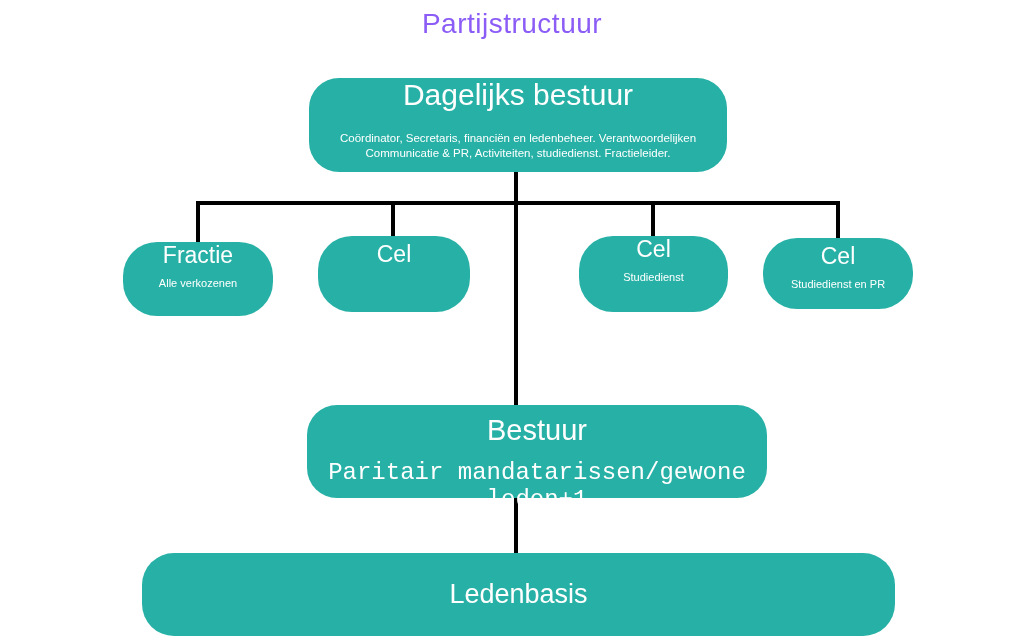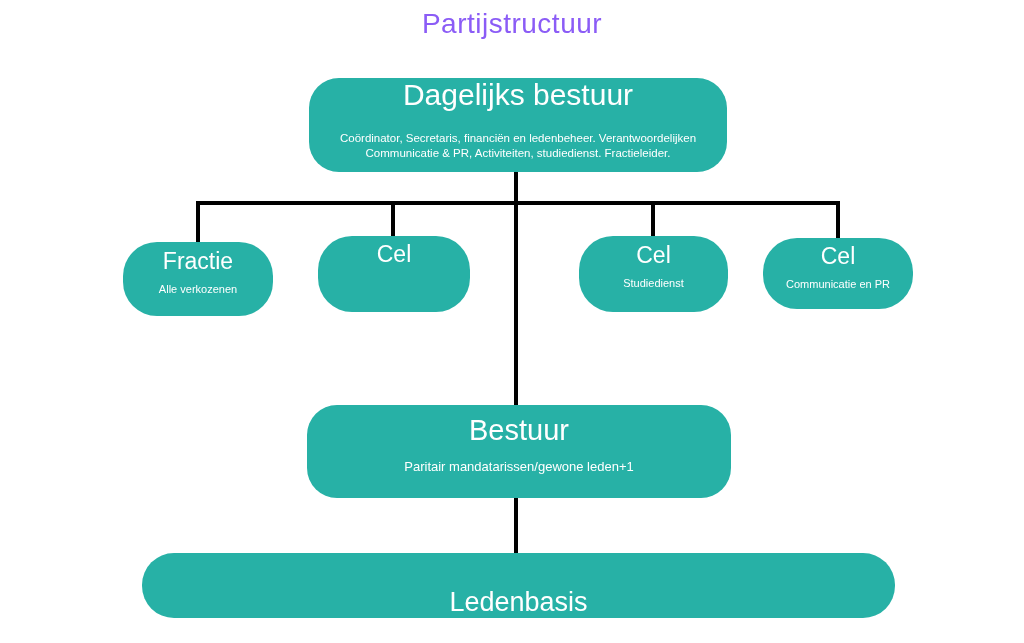--- a/index.html
+++ b/index.html
@@ -46,48 +46,48 @@
     border-radius: 30px;
   }
   .node-dagelijks .title { font-size: 30px; line-height: 1.15; }
   .node-dagelijks .subtitle {
     font-size: 11.5px; line-height: 1.32;
     padding: 0 6px; margin-top: 18px;
     box-sizing: border-box;
   }
 
   
-  .node-small { border-radius: 34px; padding-top: 6px; }
+  .node-small { border-radius: 34px; }
   .node-small .title { font-size: 23px; line-height: 1.2; }
   .node-small .subtitle {
     font-size: 11px; line-height: 1.45;
     margin-top: 6px; padding: 0 16px;
     box-sizing: border-box;
   }
   .node-fractie { left: 123px; top: 242px; width: 150px; height: 74px; }
   .node-cel-studiedienst { left: 318px; top: 236px; width: 152px; height: 76px; padding-top: 5px; }
   .node-cel-activiteiten { left: 579px; top: 236px; width: 149px; height: 76px; }
   .node-cel-communicatie { left: 763px; top: 238px; width: 150px; height: 71px; padding-top: 5px; }
 
   
   .node-bestuur {
     left: 307px; top: 405px;
-    width: 424px; height: 93px;
+    width: 460px; height: 93px;
     border-radius: 30px;
     padding-top: 9px;
   }
   .node-bestuur .title { font-size: 29px; line-height: 1.15; }
-  .node-bestuur .subtitle { font-size: 13px; margin-top: 12px; }
+  .node-bestuur .subtitle { font-size: 24px; margin-top: 12px; font-family: Liberation Mono, monospace; }
 
   
   .node-ledenbasis {
     left: 142px; top: 553px;
-    width: 753px; height: 65px;
+    width: 753px; height: 83px;
     border-radius: 32px;
-    justify-content: flex-end;
+    justify-content: center;
   }
   .node-ledenbasis .title { font-size: 27px; }
 
   
   .connector {
     position: absolute;
     background: #000000;
   }
   .c-stem-top      { left: 514px; top: 172px; width: 4px; height: 234px; }
   .c-horizontal    { left: 196px; top: 201px; width: 644px; height: 4px; }
@@ -126,21 +126,21 @@
     <div class="title">Cel</div>
   </div>
 
   <div class="node node-small node-cel-activiteiten">
     <div class="title">Cel</div>
     <div class="subtitle">Studiedienst</div>
   </div>
 
   <div class="node node-small node-cel-communicatie">
     <div class="title">Cel</div>
-    <div class="subtitle">Communicatie en PR</div>
+    <div class="subtitle">Studiedienst en PR</div>
   </div>
 
   <div class="node node-bestuur">
     <div class="title">Bestuur</div>
     <div class="subtitle">Paritair mandatarissen/gewone leden+1</div>
   </div>
 
   <div class="node node-ledenbasis">
     <div class="title">Ledenbasis</div>
   </div>

